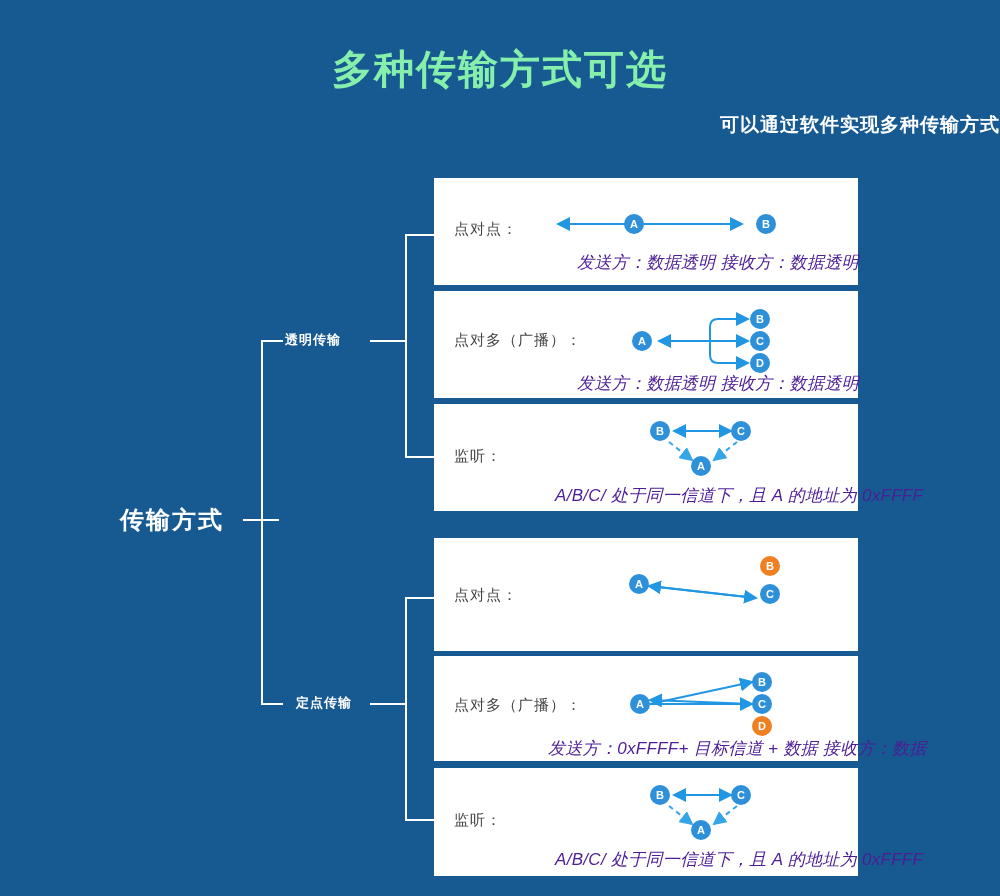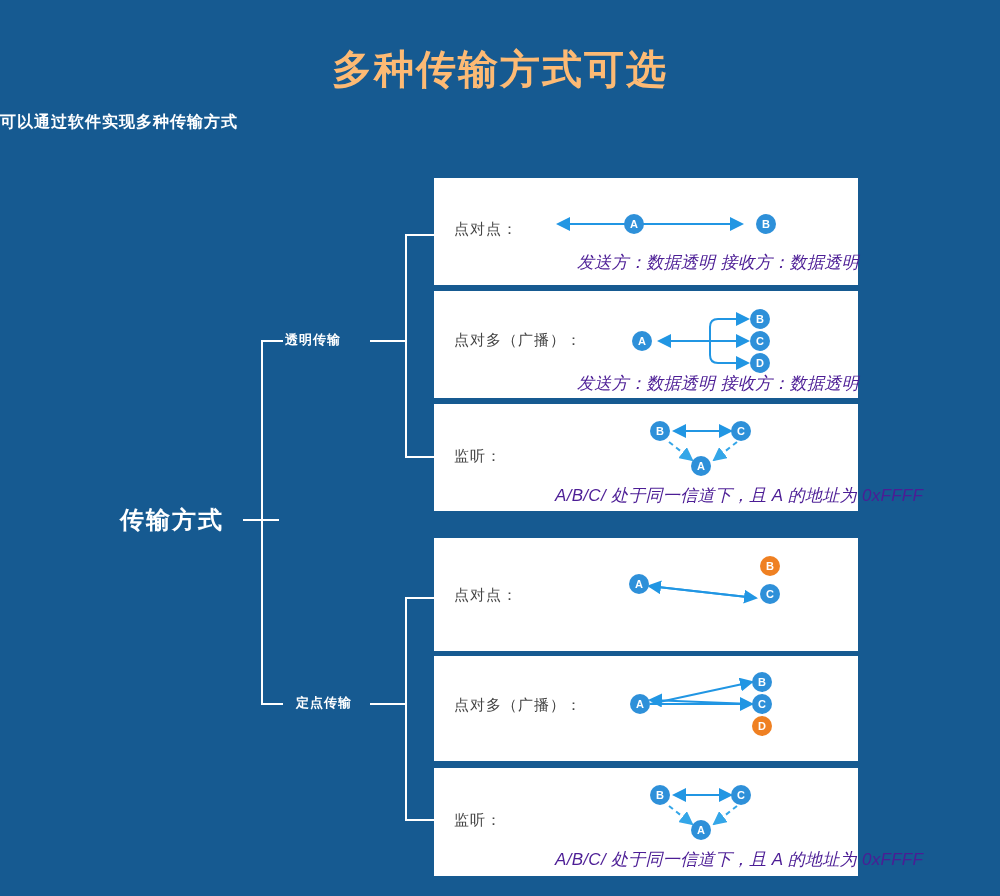--- a/index.html
+++ b/index.html
@@ -8,27 +8,27 @@
     background:#165a91;
     font-family:"Liberation Sans","DejaVu Sans",sans-serif;
     overflow:hidden;
     position:relative;
   }
   .page{position:relative;width:1000px;height:896px;}
 
   
   .title{
     position:absolute;left:0;top:42px;width:1000px;
-    text-align:center;color:#fdba74;
+    text-align:center;color:#86efac;
     font-size:40px;font-weight:bold;letter-spacing:2px;
   }
   .subtitle{
     position:absolute;left:0;top:112px;width:1000px;
-    text-align:left;color:#ffffff;
-    font-size:16px;font-weight:bold;letter-spacing:1px;
+    text-align:right;color:#ffffff;
+    font-size:19px;font-weight:bold;letter-spacing:1px;
   }
 
   
   .root-label{
     position:absolute;left:120px;top:504px;
     color:#ffffff;font-size:24px;font-weight:bold;letter-spacing:2px;
   }
   .grp-label{
     position:absolute;color:#ffffff;font-size:13px;font-weight:bold;letter-spacing:1px;
   }
@@ -196,20 +196,21 @@
       <line x1="216" y1="48" x2="318" y2="26" stroke="#2196e3" stroke-width="2" marker-end="url(#ar5)"></line>
 
       <line x1="216" y1="48" x2="318" y2="48" stroke="#2196e3" stroke-width="2" marker-end="url(#ar5)"></line>
 
       <line x1="318" y1="48" x2="216" y2="44" stroke="#2196e3" stroke-width="2" marker-end="url(#ar5)"></line>
     </svg>
     <div class="node" style="left:196px;top:38px;">A</div>
     <div class="node" style="left:318px;top:16px;">B</div>
     <div class="node" style="left:318px;top:38px;">C</div>
     <div class="node orange" style="left:318px;top:60px;">D</div>
+    <div class="caption" style="left:114px;top:81px;">发送方：0xFFFF+ 目标信道 + 数据   接收方：数据</div>
   </div>
 
   <div class="card" style="top:768px;height:108px;">
     <div class="row-label" style="top:43px;">监听：</div>
     <svg class="diagram" viewBox="0 0 424 108">
       <defs>
         <marker id="ar6" markerWidth="7" markerHeight="7" refX="6" refY="3.5" orient="auto">
           <path d="M0,0 L7,3.5 L0,7 z" fill="#2196e3"></path>
         </marker>
         <marker id="ad6" markerWidth="7" markerHeight="7" refX="6" refY="3.5" orient="auto">

